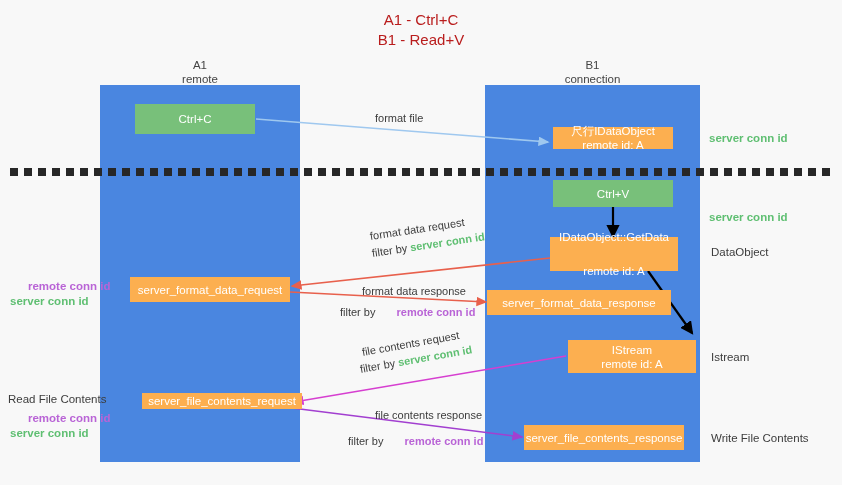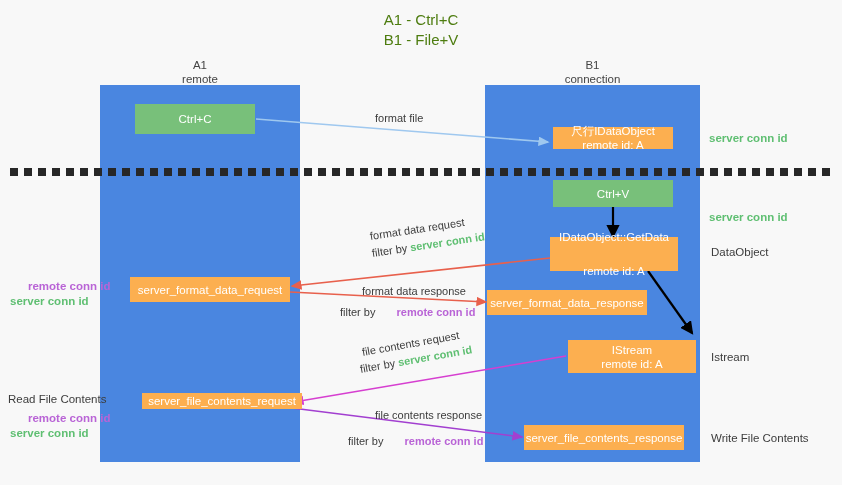--- a/index.html
+++ b/index.html
@@ -20,21 +20,21 @@
     height: 485px;
   }
   .abs { position: absolute; }
 
   
   .title {
     left: 0; top: 10px;
     width: 842px;
     text-align: center;
     font-size: 15px;
-    color: #4d7c0f;
+    color: #b91c1c;
     line-height: 20px;
   }
 
   
   .col-header {
     text-align: center;
     font-size: 11.5px;
     color: #444;
     line-height: 14px;
   }
@@ -103,21 +103,21 @@
   .conn-purple { color: #b964d6; font-weight: bold; margin-left: 18px; }
   .plain-note  { color: #3c3c3c; }
 </style>
 </head>
 <body>
 
 <div id="canvas">
 
   <div class="abs title">
     <div>A1 - Ctrl+C</div>
-    <div>B1 - File+V</div>
+    <div>B1 - Read+V</div>
   </div>
 
   <div class="abs col-header" style="left:100px; top:58px; width:200px;">
     <div>A1</div>
     <div>remote</div>
   </div>
   <div class="abs col-header" style="left:485px; top:58px; width:215px;">
     <div>B1</div>
     <div>connection</div>
   </div>
@@ -180,21 +180,21 @@
 
   <div class="abs node green" style="left:553px; top:180px; width:120px; height:27px;">
     <div>Ctrl+V</div>
   </div>
 
   <div class="abs node orange" style="left:550px; top:237px; width:128px; height:34px;gap:20px;">
     <div>IDataObject::GetData</div>
     <div class="l2">remote id: A</div>
   </div>
 
-  <div class="abs node orange" style="left:487px; top:290px; width:160px; height:25px;text-align:right;">
+  <div class="abs node orange" style="left:487px; top:290px; width:184px; height:25px;text-align:right;">
     <div>server_format_data_response</div>
   </div>
 
   <div class="abs node orange" style="left:568px; top:340px; width:128px; height:33px;">
     <div>IStream</div>
     <div class="l2">remote id: A</div>
   </div>
 
   <div class="abs node orange" style="left:524px; top:425px; width:160px; height:25px;">
     <div>server_file_contents_response</div>

